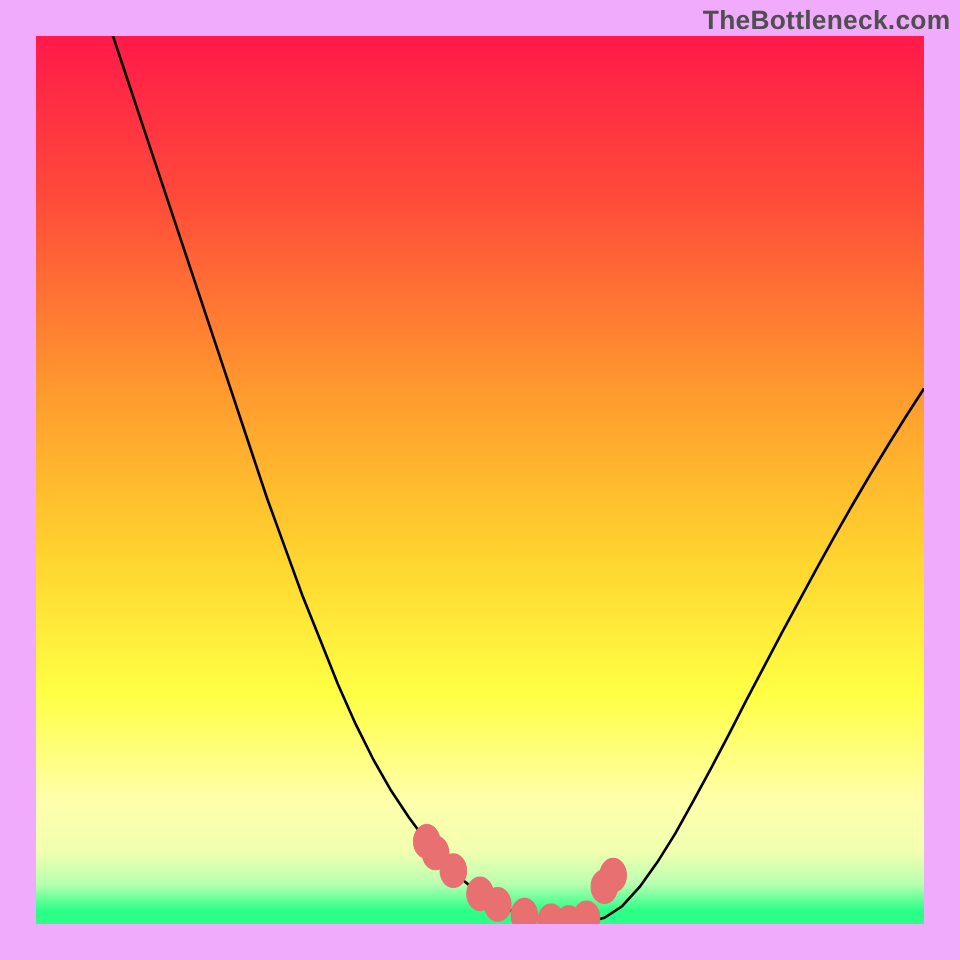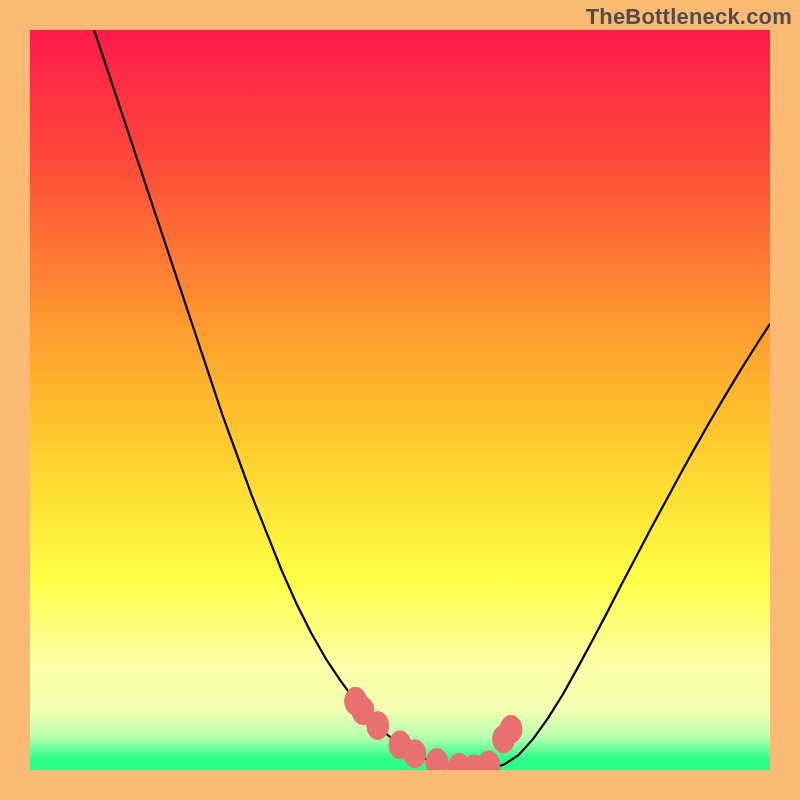--- a/index.html
+++ b/index.html
@@ -10,21 +10,21 @@
     background: #000000;
     font-family: Arial, Helvetica, sans-serif;
     overflow: hidden;
   }
   .frame {
     position: absolute;
     top: 0;
     left: 0;
     width: 800px;
     height: 800px;
-    background: #fdba74;
+    background: #f0abfc;
   }
   .plot-area {
     position: absolute;
     top: 30px;
     left: 30px;
     width: 740px;
     height: 740px;
     overflow: hidden;
   }
   .watermark {

